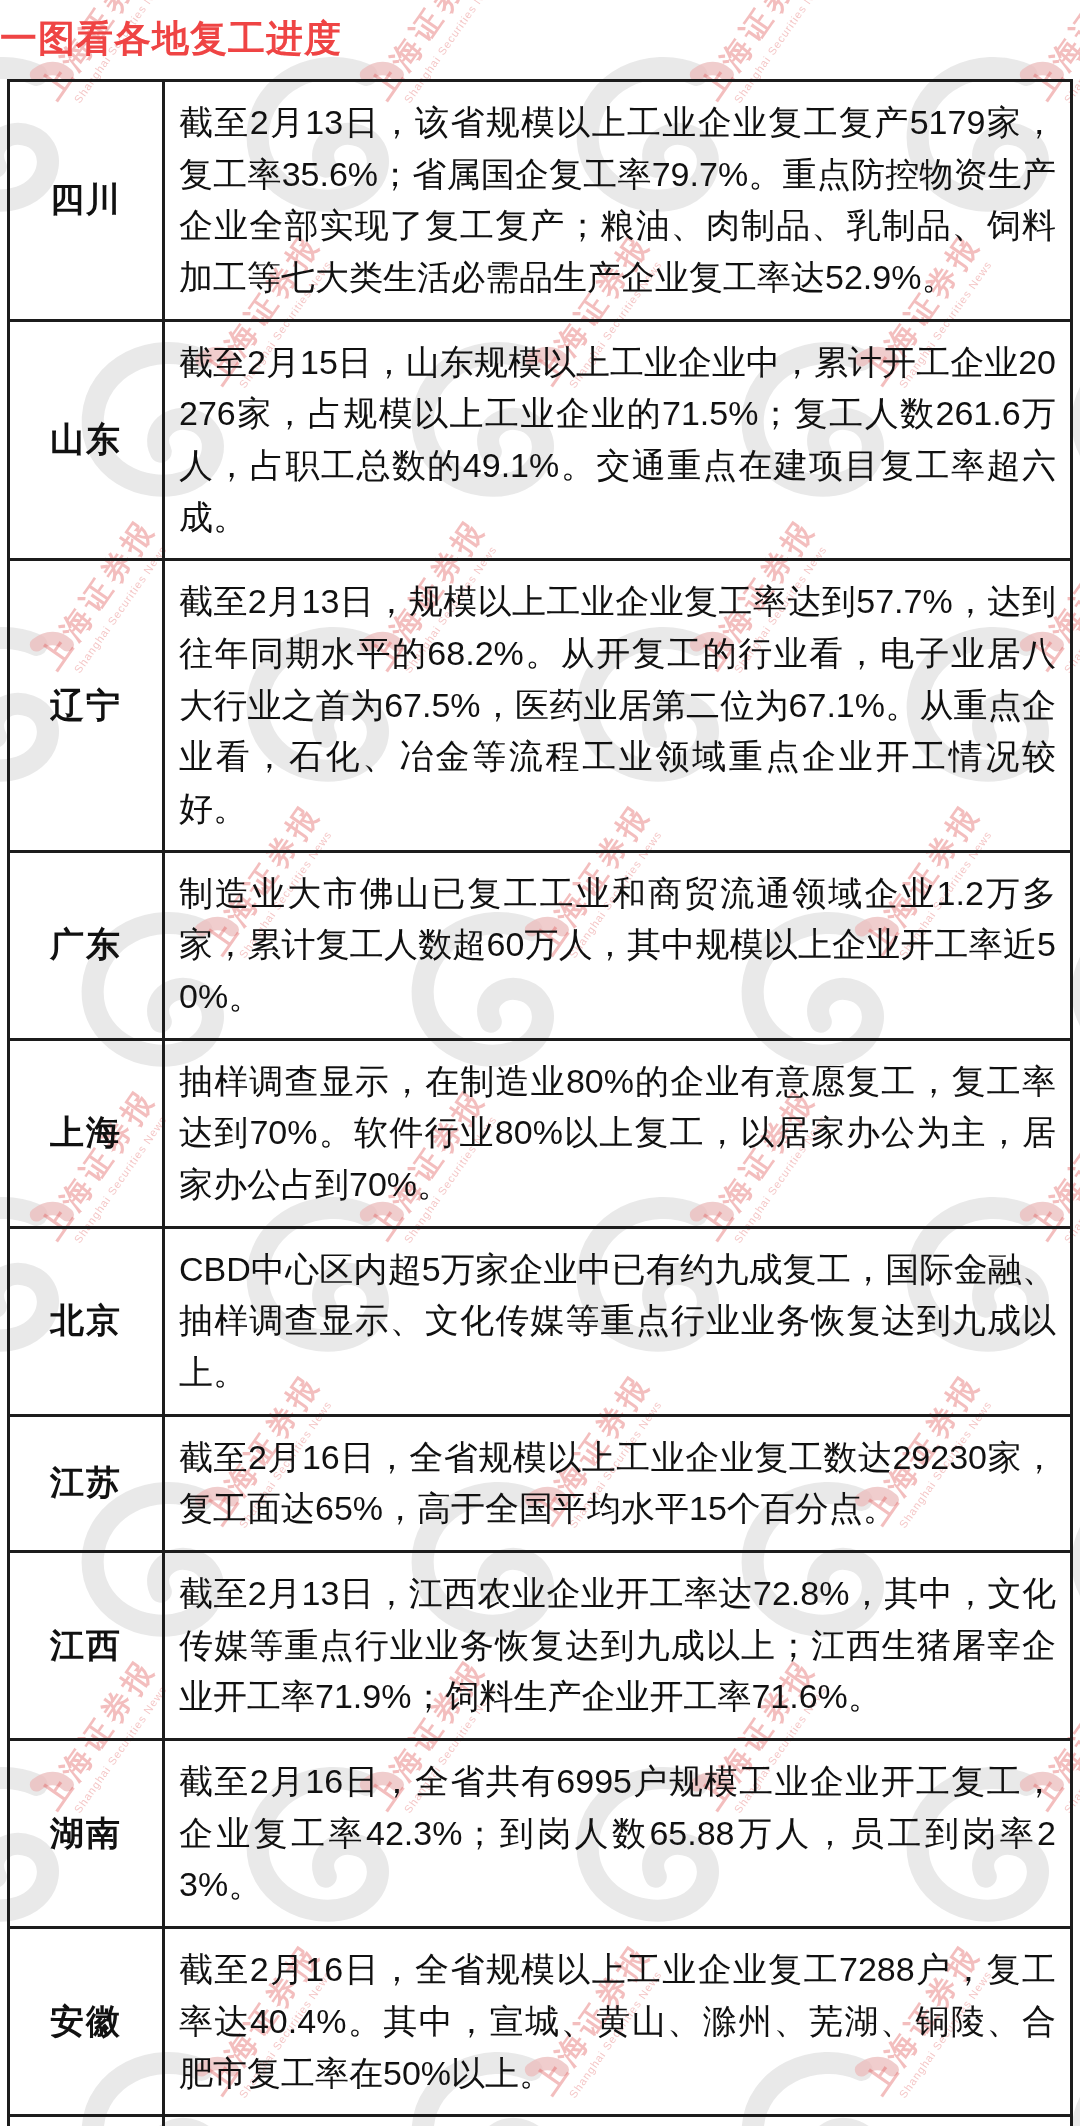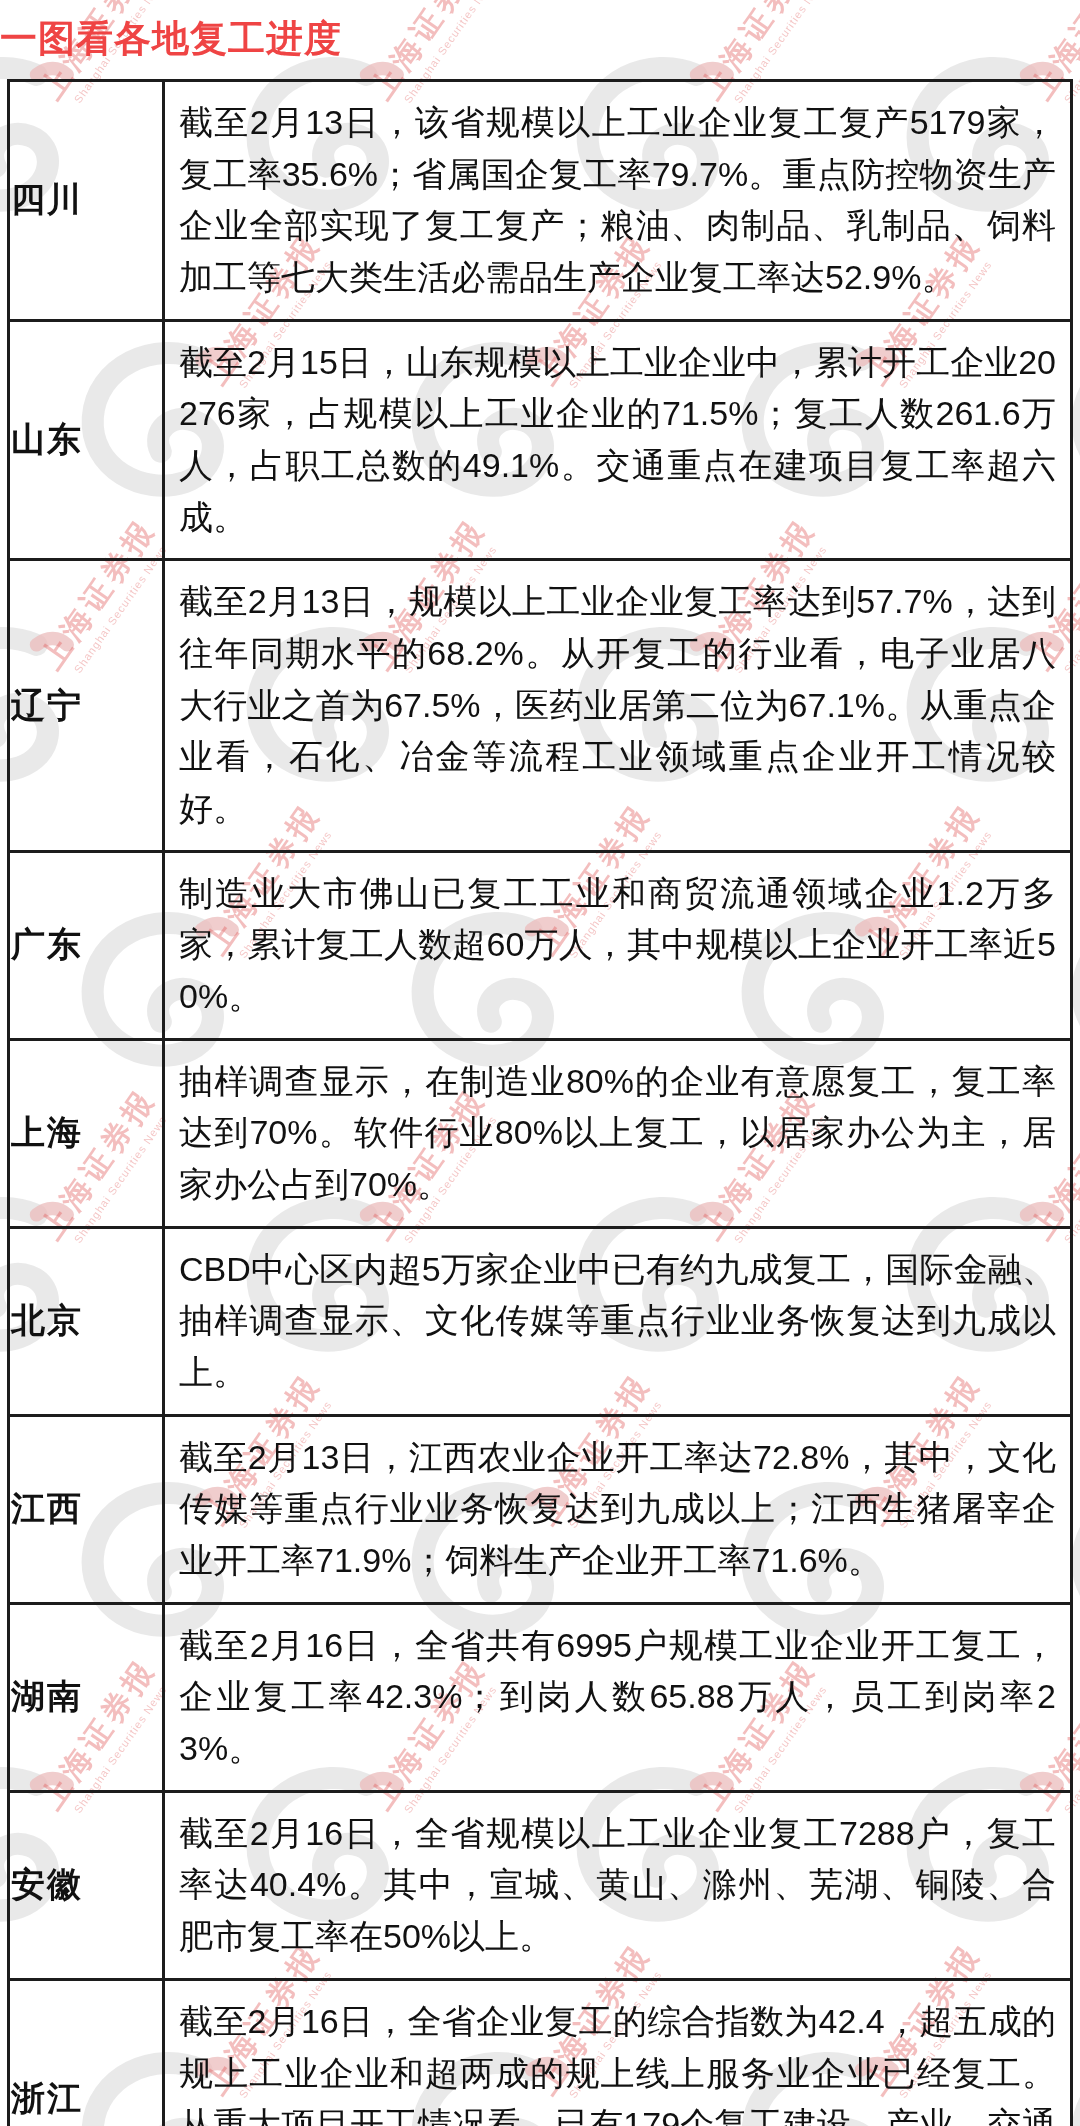--- a/index.html
+++ b/index.html
@@ -76,21 +76,21 @@
     width: 1066px;
     background: transparent;
     table-layout: fixed;
   }
   table.progress-table td {
     border: 3px solid #1c1c1c;
     vertical-align: middle;
   }
   td.region-cell {
     width: 150px;
-    text-align: left;
+    text-align: center;
     font-size: 34px;
     font-weight: bold;
     letter-spacing: 2px;
   }
   td.detail-cell {
     padding: 15px 14px;
     font-size: 34px;
     font-weight: normal;
     line-height: 1.52;
     text-align: justify;
@@ -435,20 +435,24 @@
       </tr>
       <tr>
         <td class="region-cell">上海</td>
         <td class="detail-cell">抽样调查显示，在制造业80%的企业有意愿复工，复工率达到70%。软件行业80%以上复工，以居家办公为主，居家办公占到70%。</td>
       </tr>
       <tr>
         <td class="region-cell">北京</td>
         <td class="detail-cell">CBD中心区内超5万家企业中已有约九成复工，国际金融、抽样调查显示、文化传媒等重点行业业务恢复达到九成以上。</td>
       </tr>
       <tr>
+        <td class="region-cell">江苏</td>
+        <td class="detail-cell">截至2月16日，全省规模以上工业企业复工数达29230家，复工面达65%，高于全国平均水平15个百分点。</td>
+      </tr>
+      <tr>
         <td class="region-cell">江西</td>
         <td class="detail-cell">截至2月13日，江西农业企业开工率达72.8%，其中，文化传媒等重点行业业务恢复达到九成以上；江西生猪屠宰企业开工率71.9%；饲料生产企业开工率71.6%。</td>
       </tr>
       <tr>
         <td class="region-cell">湖南</td>
         <td class="detail-cell">截至2月16日，全省共有6995户规模工业企业开工复工，企业复工率42.3%；到岗人数65.88万人，员工到岗率23%。</td>
       </tr>
       <tr>
         <td class="region-cell">安徽</td>
         <td class="detail-cell">截至2月16日，全省规模以上工业企业复工7288户，复工率达40.4%。其中，宣城、黄山、滁州、芜湖、铜陵、合肥市复工率在50%以上。</td>

